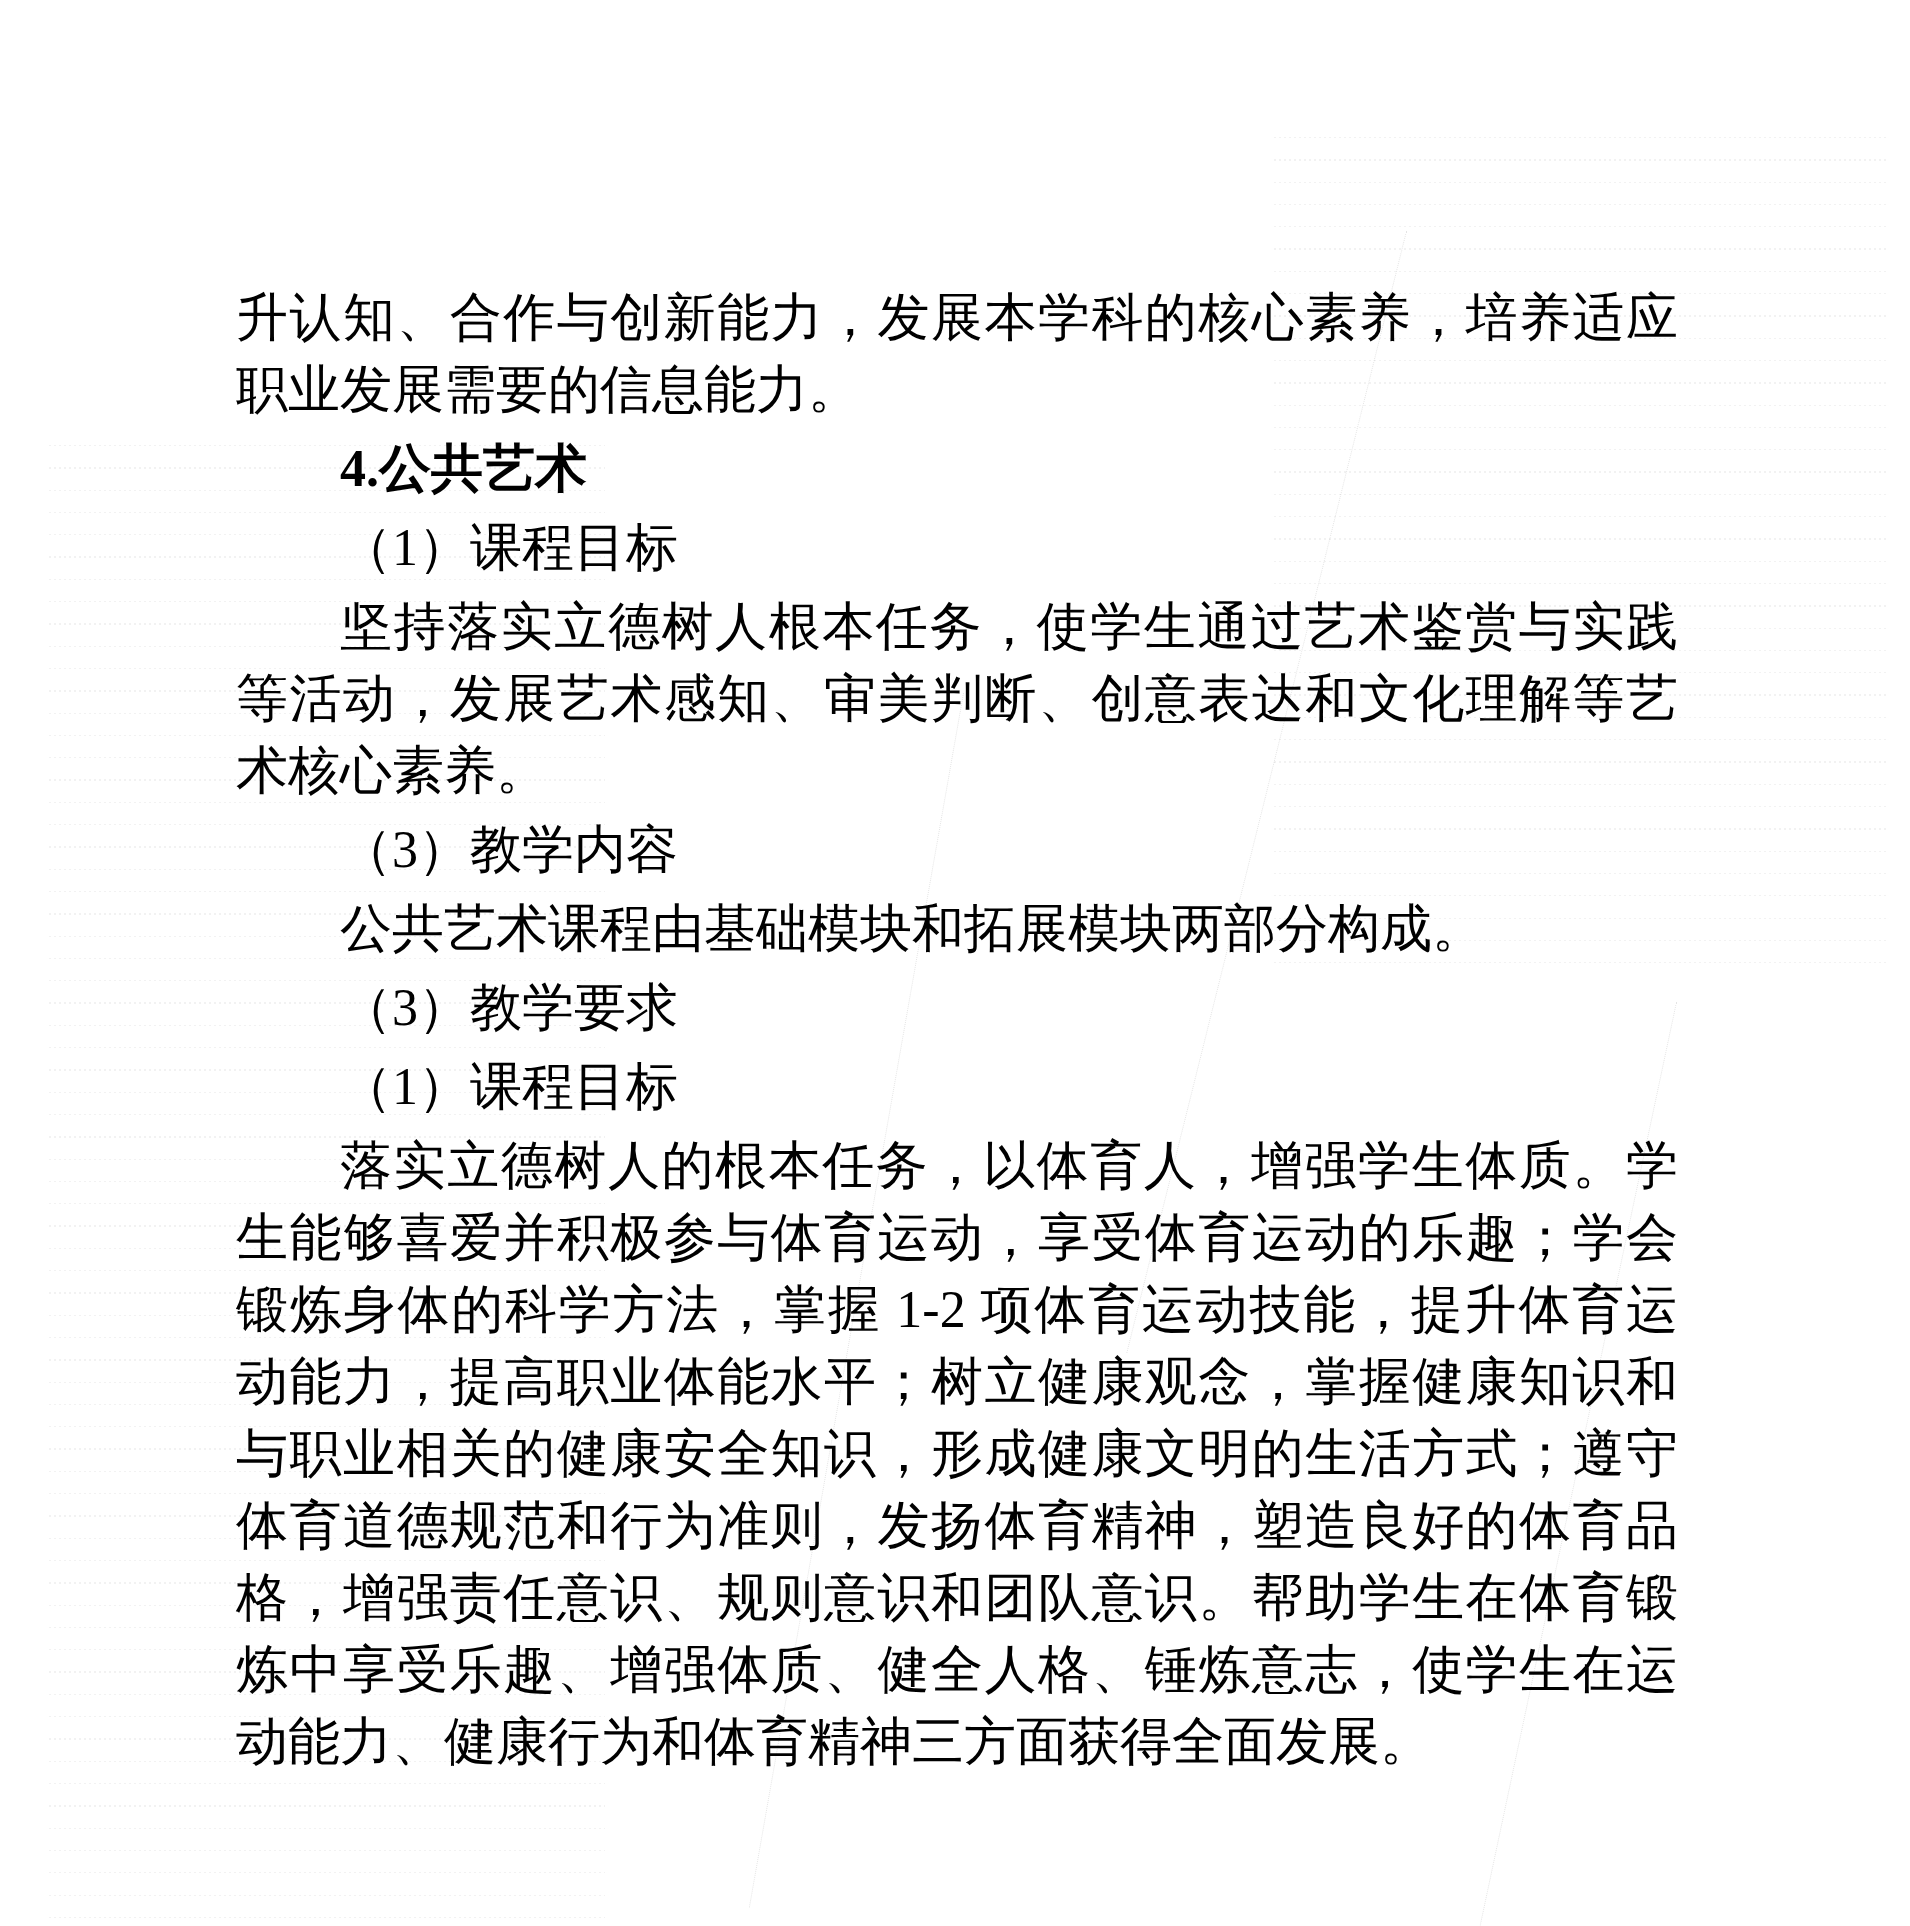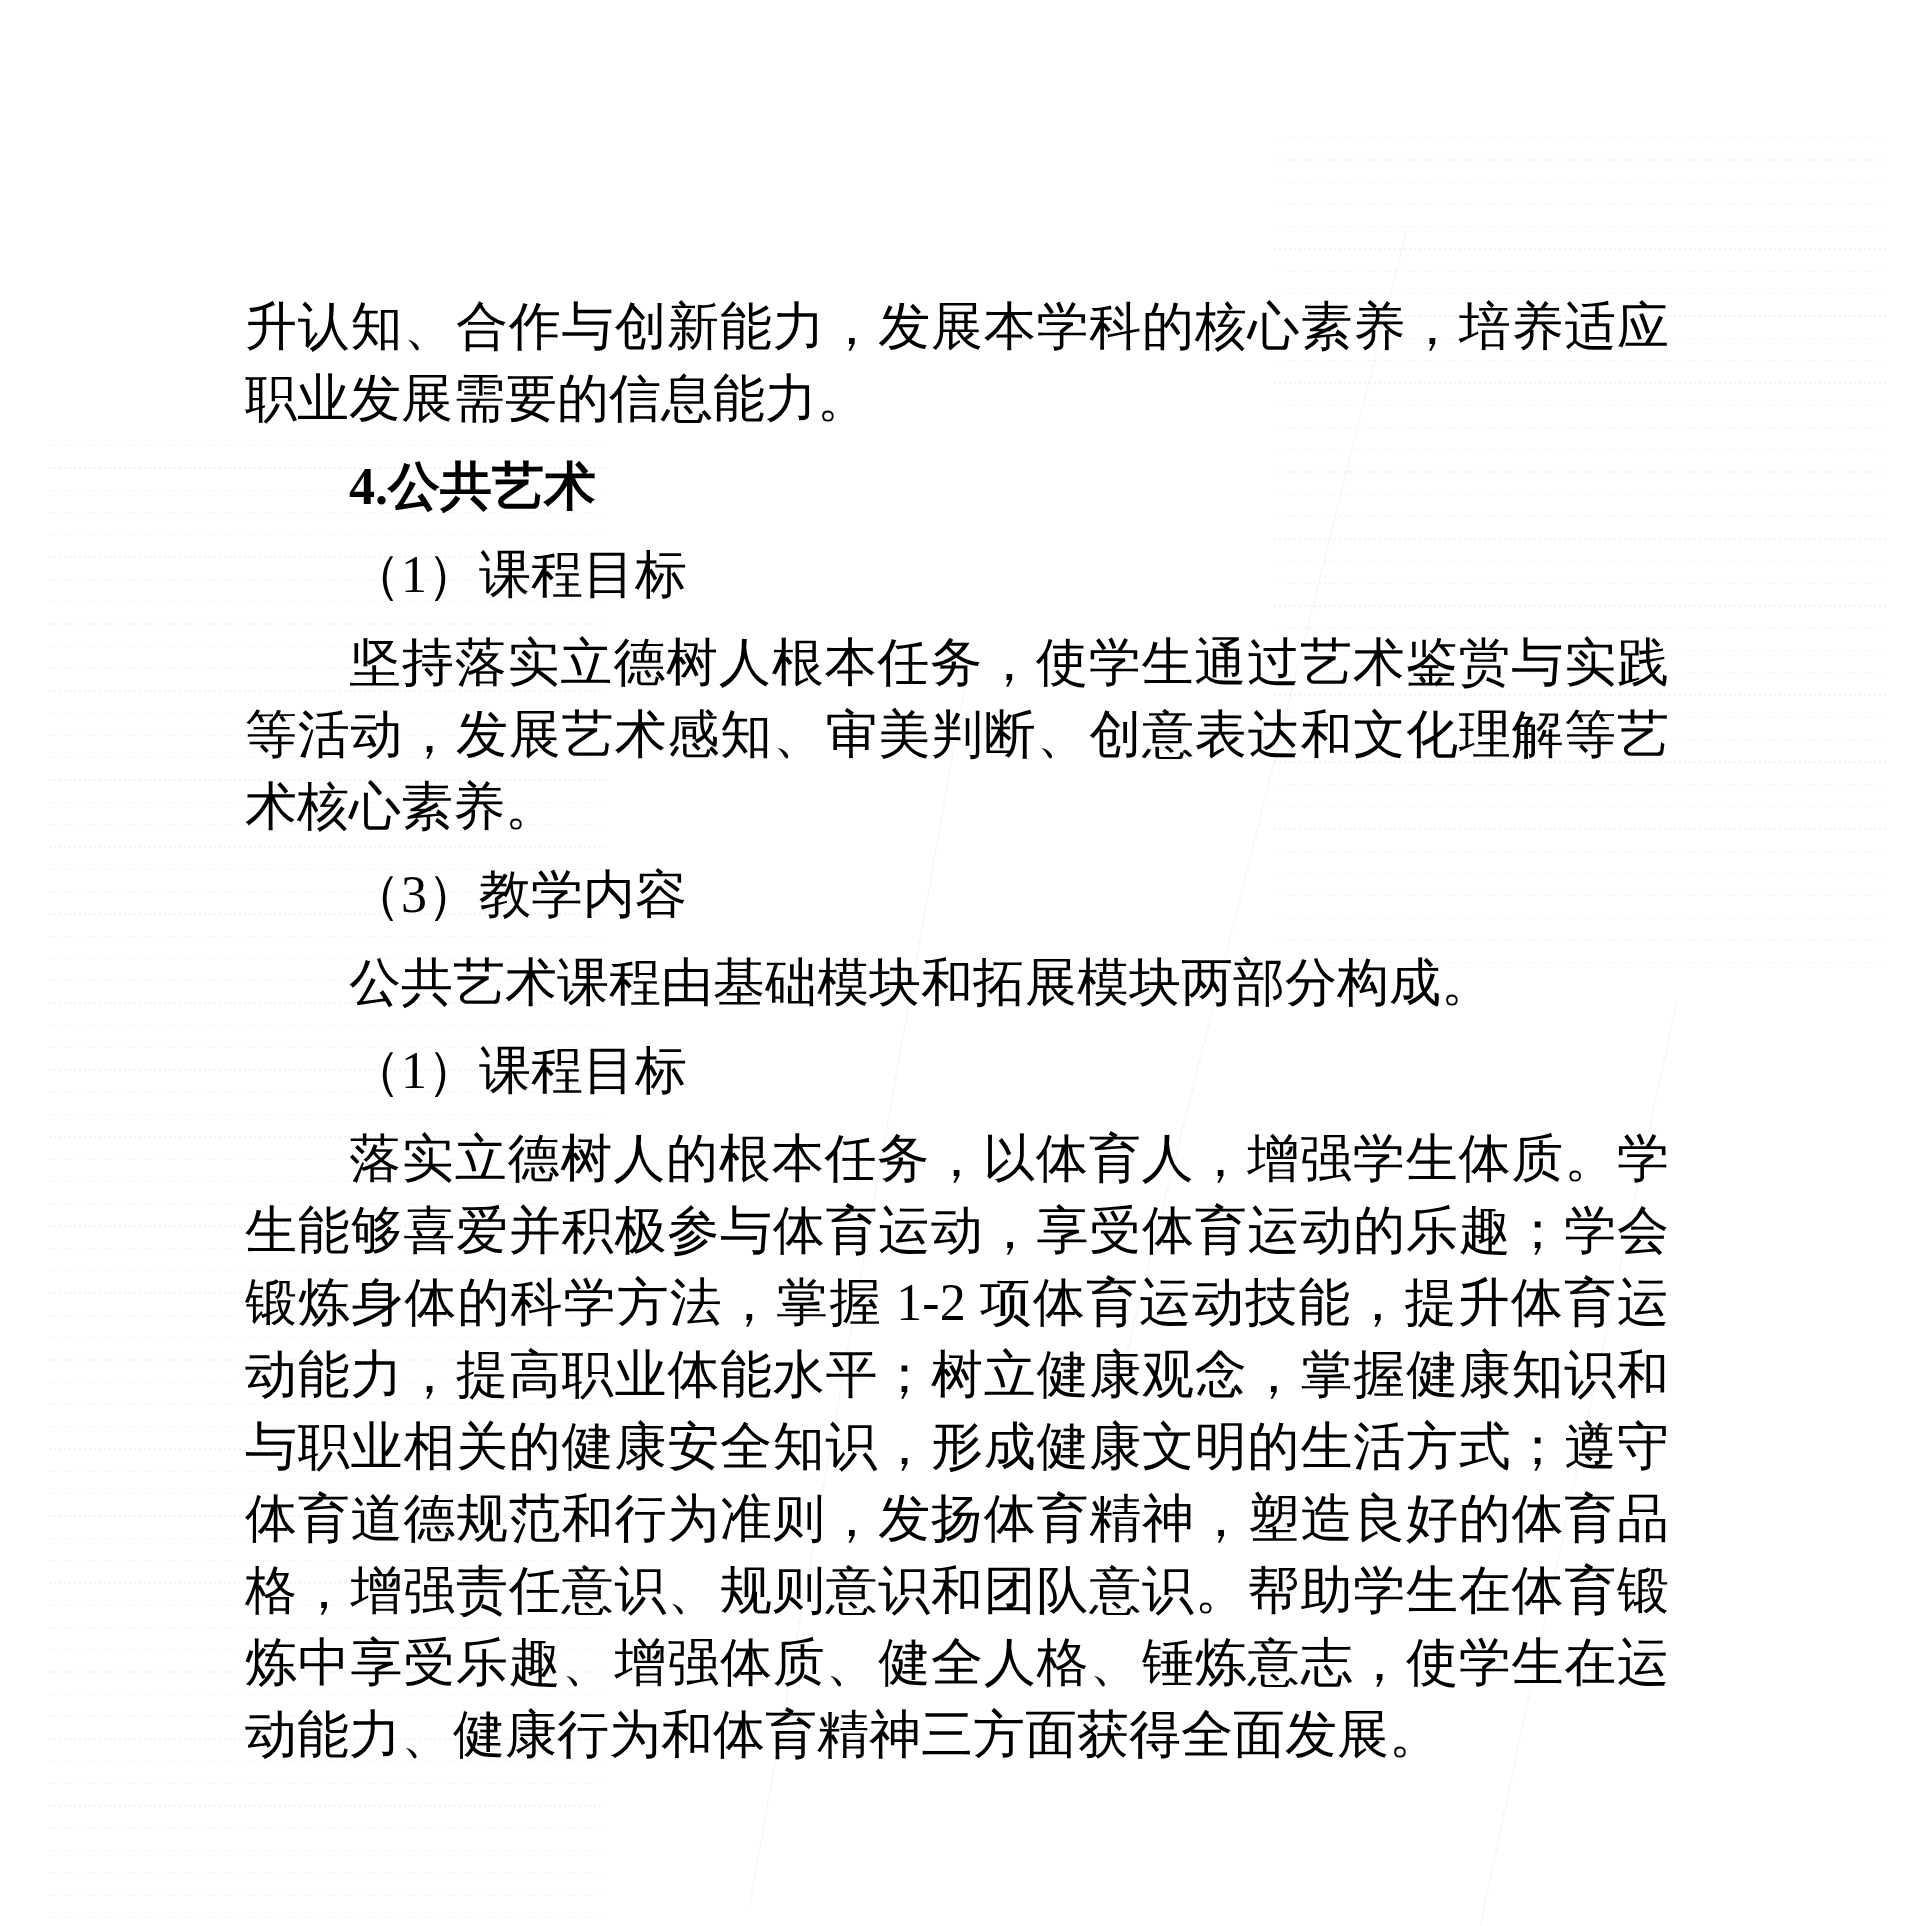--- a/index.html
+++ b/index.html
@@ -41,21 +41,21 @@
     left: 229px;
     top: 275px;
     width: 1456px;
     color: #000000;
     font-size: 52px;
     line-height: 72px;
     text-align: justify;
     letter-spacing: 0;
   }
   .content p {
-    margin: 16px;
+    margin: 7px;
     padding: 0;
     text-indent: 2em;
   }
   .content p.continued {
     text-indent: 0;
   }
   .content p.heading {
     font-weight: 700;
   }
 </style>
@@ -71,19 +71,20 @@
   <div class="artifact diag" style="left:963px; top:693px; height:1233px; transform:rotate(10deg); transform-origin:top left;"></div>
   <div class="artifact diag" style="left:1676px; top:1002px; height:1310px; transform:rotate(12deg); transform-origin:top left;"></div>
 
   <div class="content">
     <p class="continued">升认知、合作与创新能力，发展本学科的核心素养，培养适应职业发展需要的信息能力。</p>
     <p class="heading">4.公共艺术</p>
     <p>（1）课程目标</p>
     <p>坚持落实立德树人根本任务，使学生通过艺术鉴赏与实践等活动，发展艺术感知、审美判断、创意表达和文化理解等艺术核心素养。</p>
     <p>（3）教学内容</p>
     <p>公共艺术课程由基础模块和拓展模块两部分构成。</p>
+    <p>（3）教学要求</p>
     <p>（1）课程目标</p>
     <p>落实立德树人的根本任务，以体育人，增强学生体质。学生能够喜爱并积极参与体育运动，享受体育运动的乐趣；学会锻炼身体的科学方法，掌握 1-2 项体育运动技能，提升体育运动能力，提高职业体能水平；树立健康观念，掌握健康知识和与职业相关的健康安全知识，形成健康文明的生活方式；遵守体育道德规范和行为准则，发扬体育精神，塑造良好的体育品格，增强责任意识、规则意识和团队意识。帮助学生在体育锻炼中享受乐趣、增强体质、健全人格、锤炼意志，使学生在运动能力、健康行为和体育精神三方面获得全面发展。</p>
 
   </div>
 
 </div>
 
 
 </body></html>

